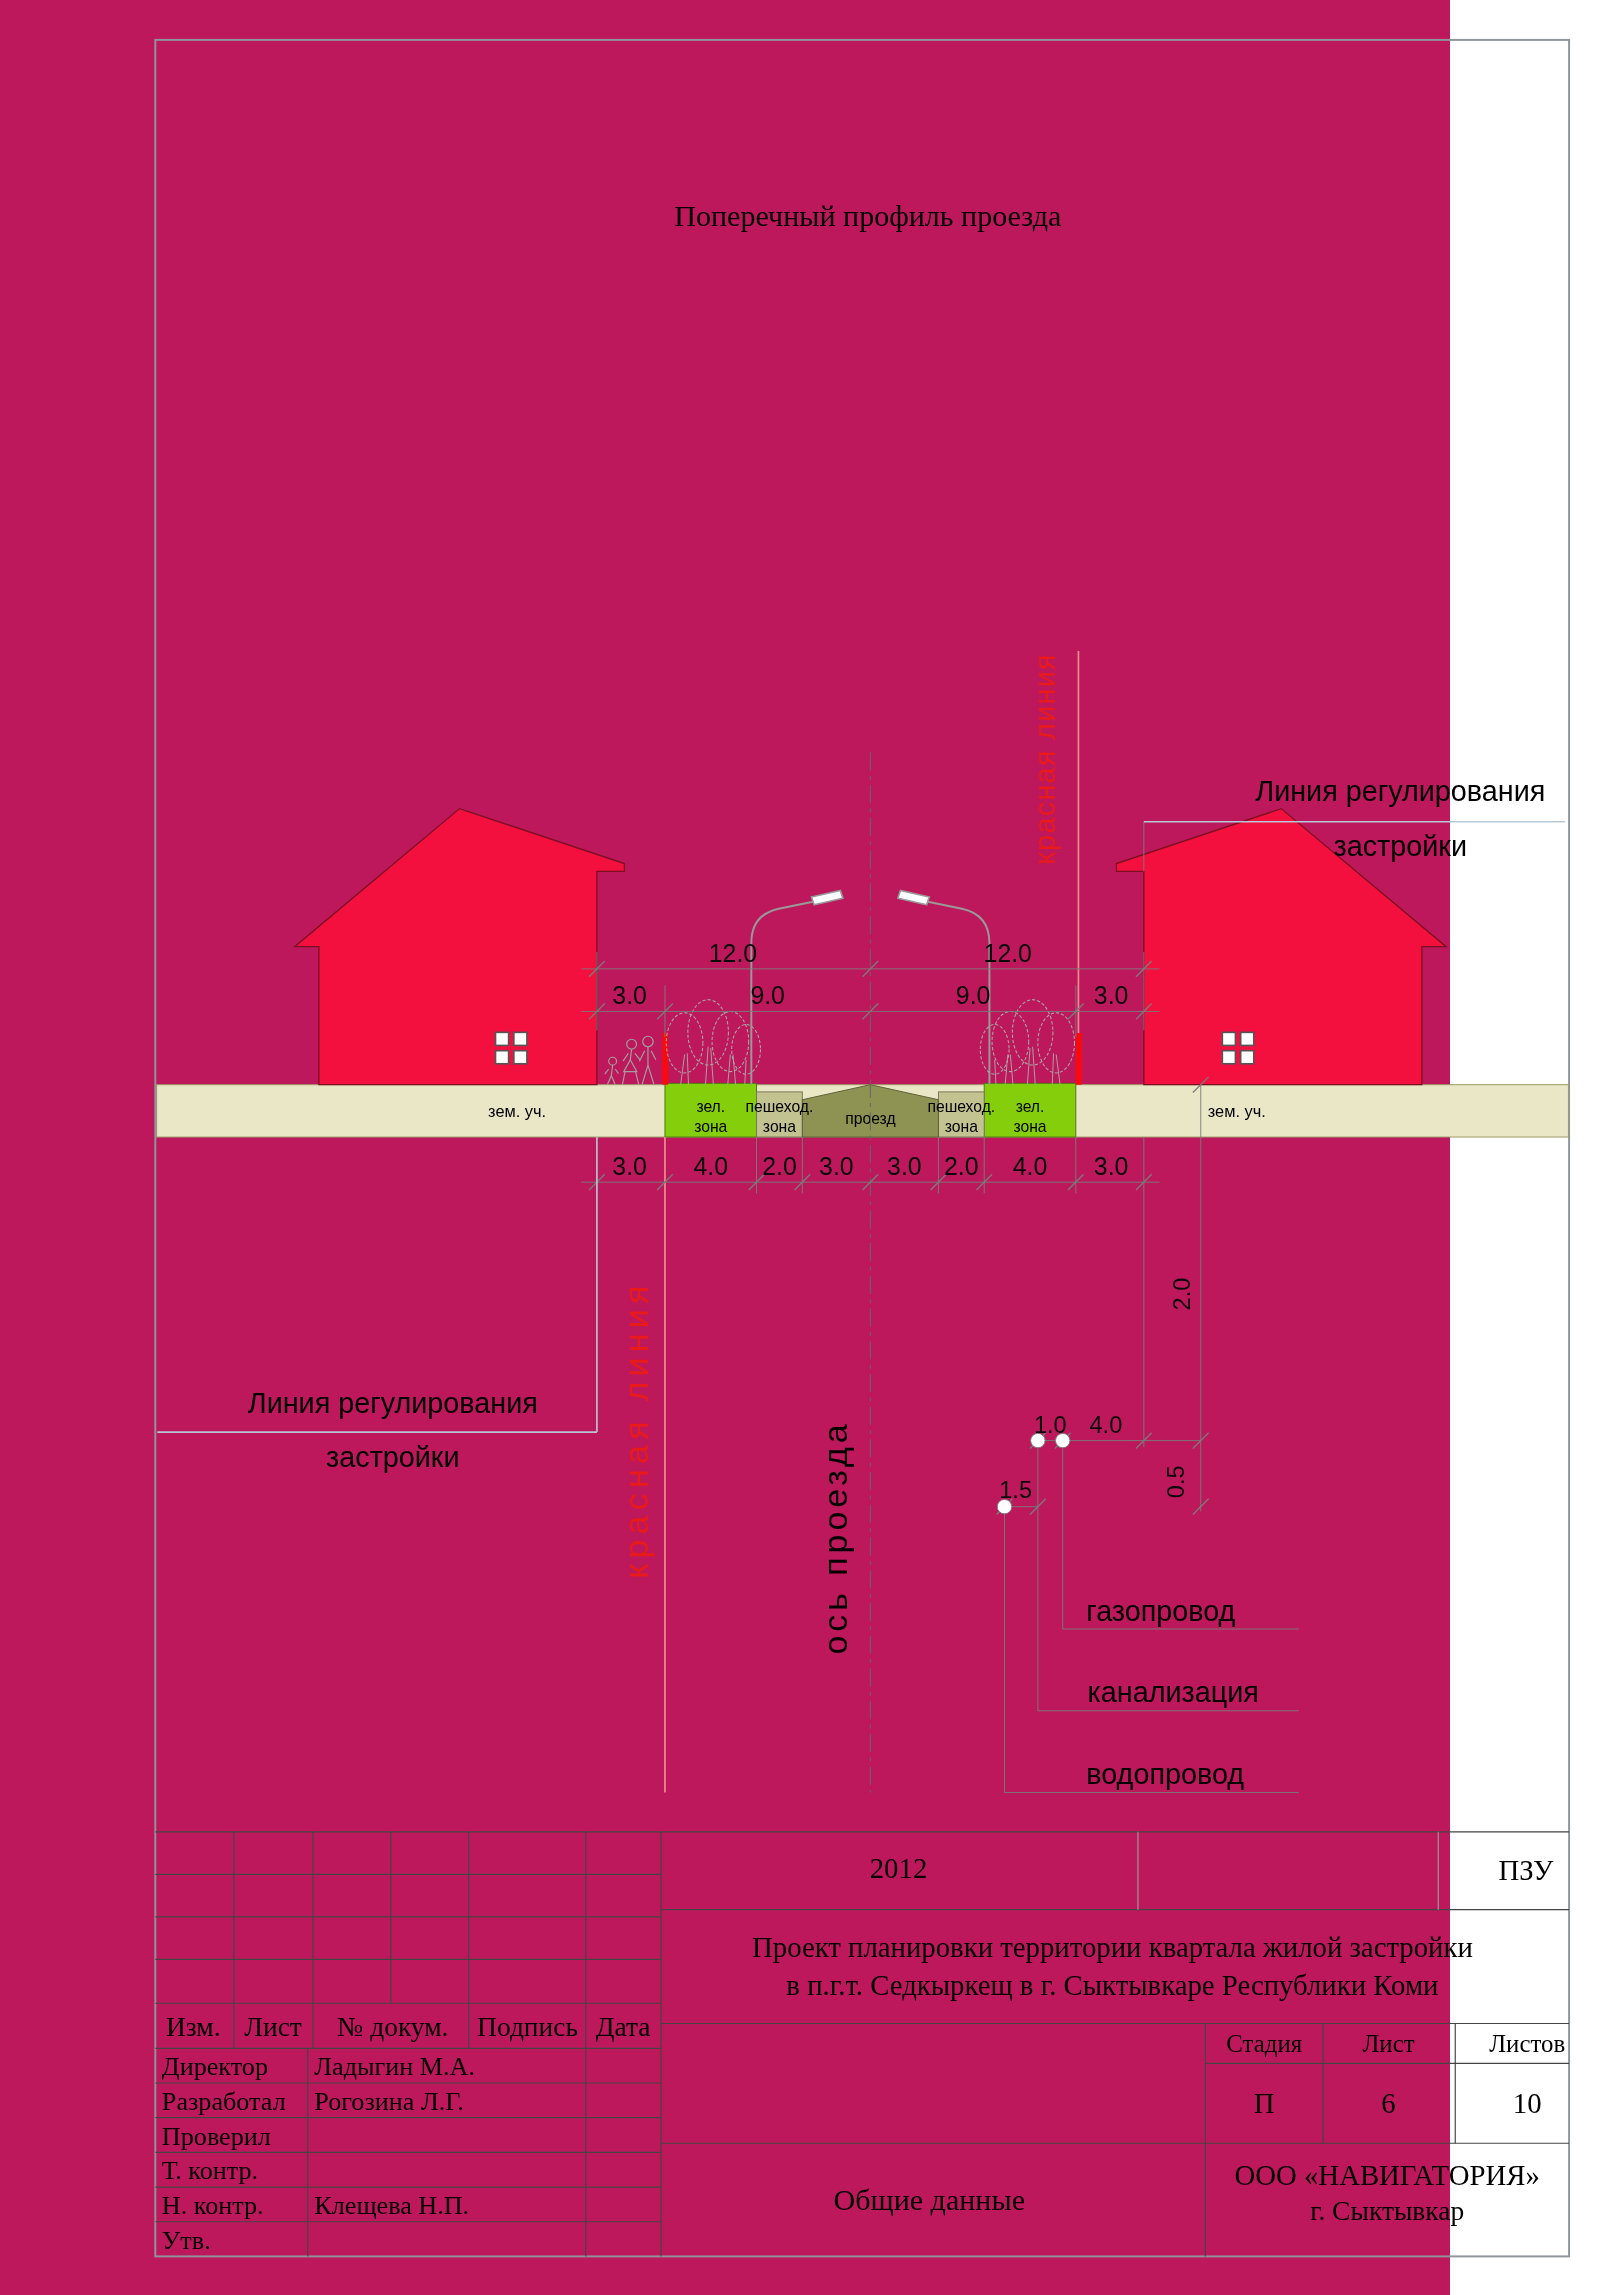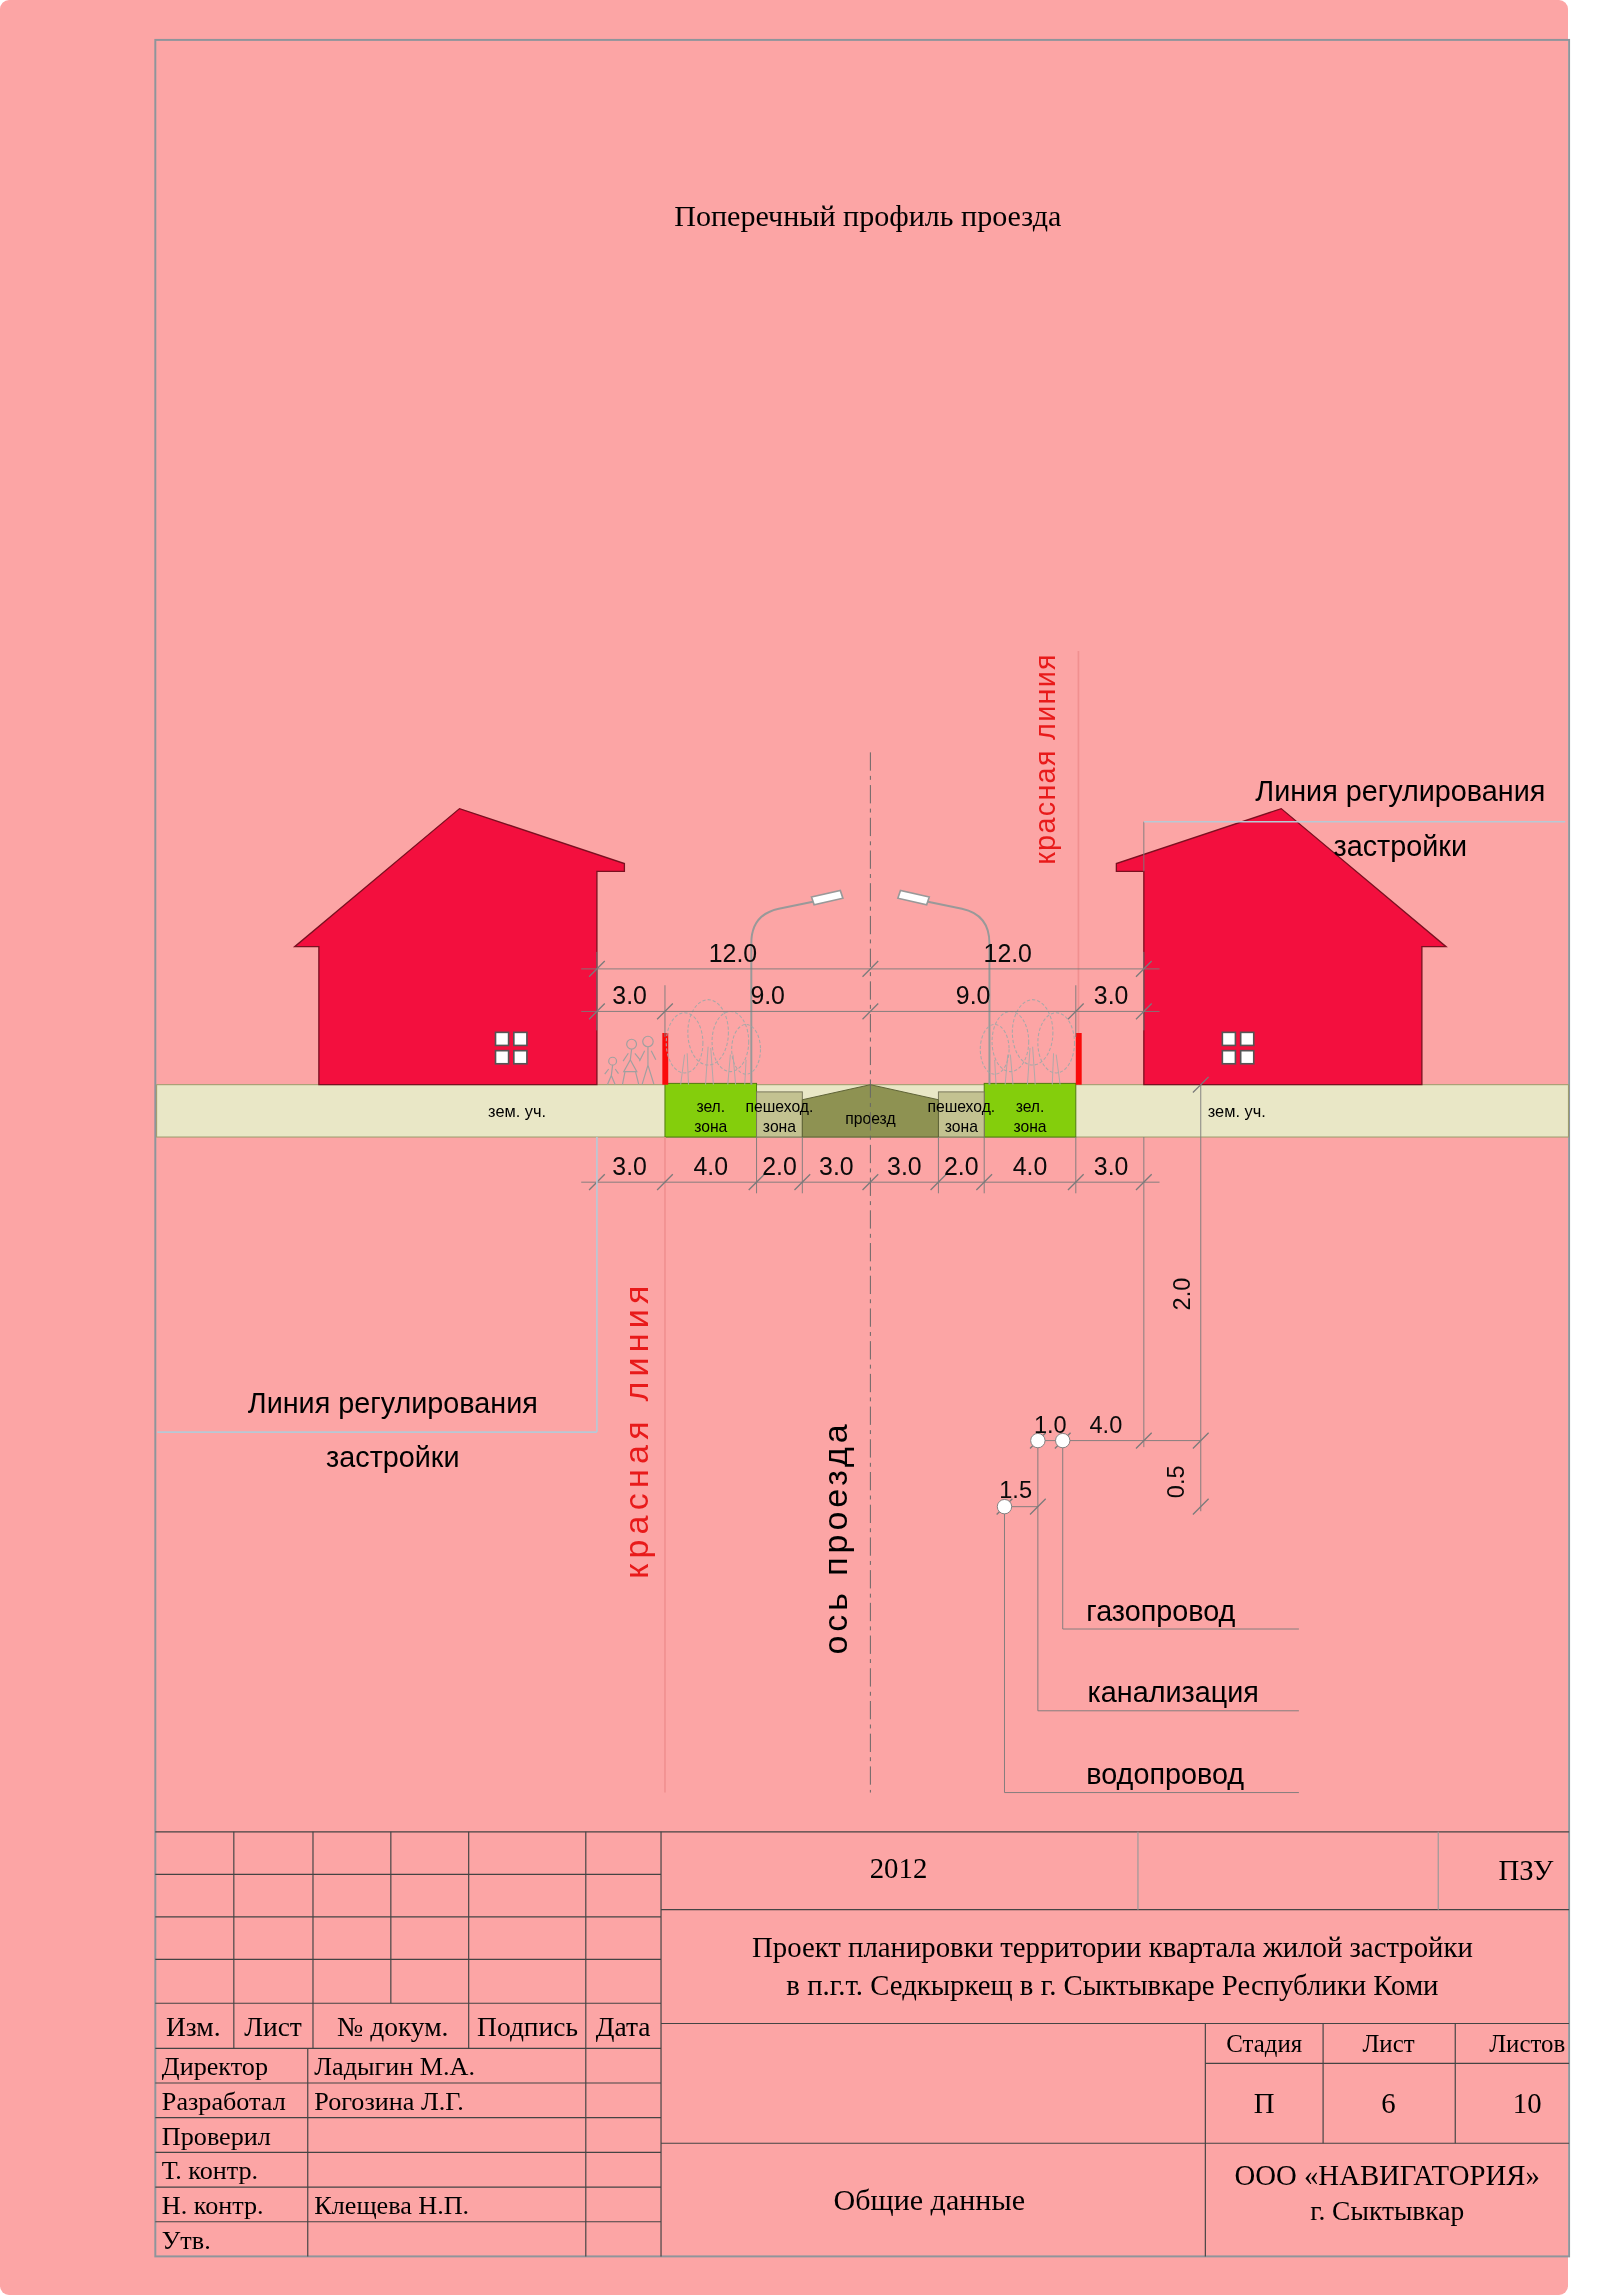--- a/index.html
+++ b/index.html
@@ -1,16 +1,16 @@
 <!DOCTYPE html>
 <html style="font-size:10.5px"><head>
 <meta charset="utf-8">
 <style>
   html,body{margin:0;padding:0;background:#fff;}
-  .sheet{width:1568px;height:2295px;position:relative;background:#fca5a5;border-radius:9px;}
+  .sheet{width:1450px;height:2295px;position:relative;background:#be185d;}
   svg{display:block;}
   text{font-family:"Liberation Sans",sans-serif;fill:#000;}
   .serif{font-family:"Liberation Serif",serif;}
   .dim{font-size:38px;fill:#0a0a0a;}
   .dimS{font-size:36px;fill:#0a0a0a;}
   .zone{font-size:24px;}
   .zem{font-size:25px;}
   .anno{font-size:44px;}
   .red{fill:#e81a1a;}
   .tb{font-family:"Liberation Serif",serif;}

